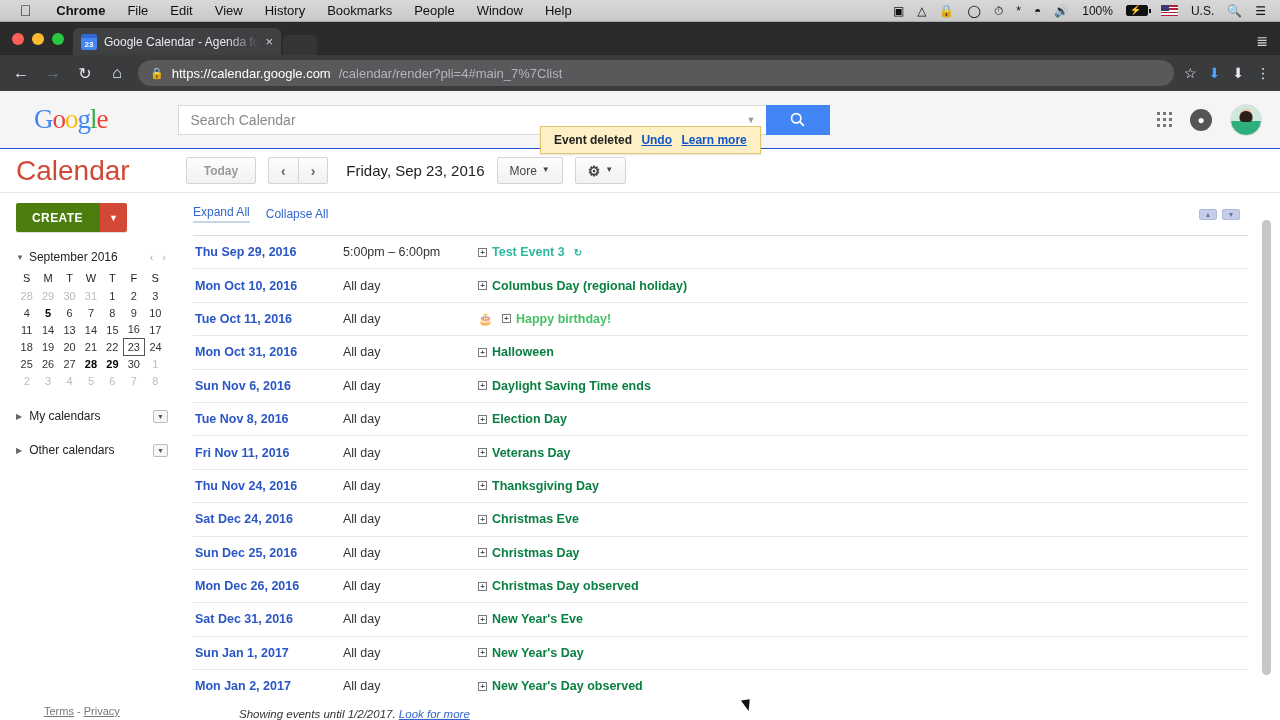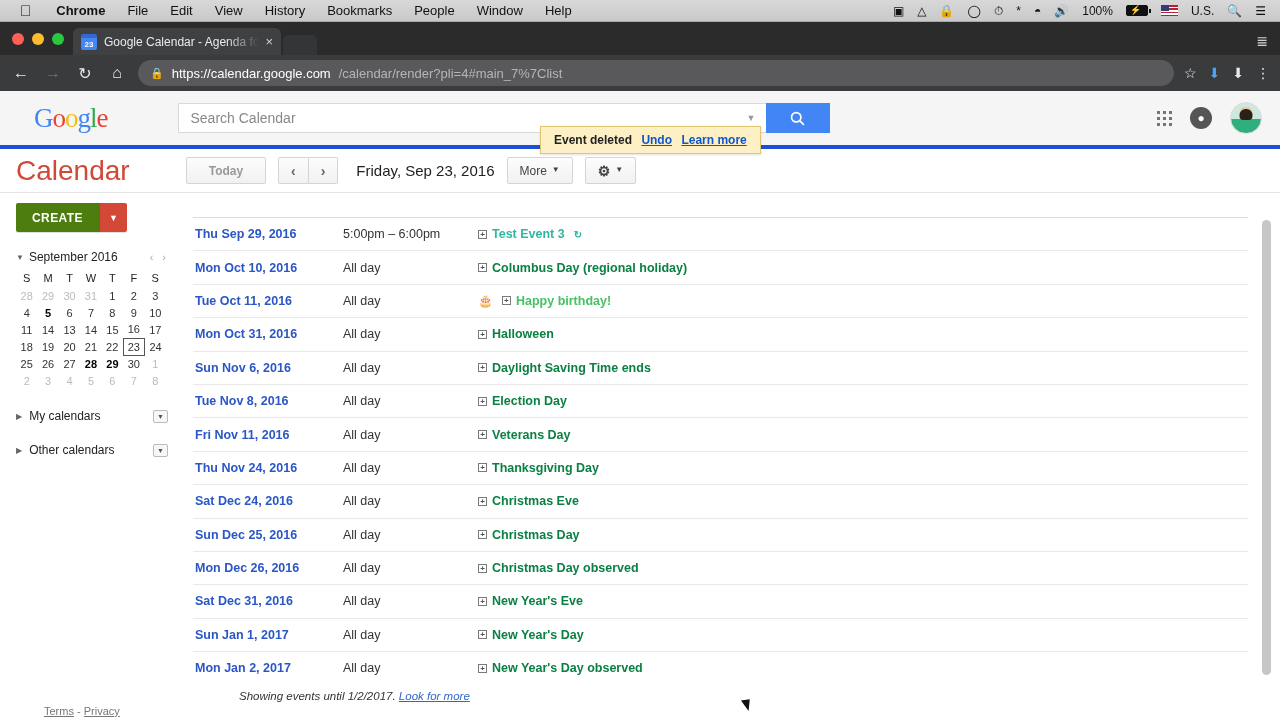--- a/index.html
+++ b/index.html
@@ -136,21 +136,21 @@
   .omnibox .lock { font-size: 11px; }
   .url-strong { color: #fff; white-space: nowrap; }
   .url-dim { color: #b3b6b9; white-space: nowrap; }
   .toolbar-icons { display: flex; align-items: center; gap: 12px; color: #e8eaed; font-size: 14px; }
   .dl-arrow { color: #4aa3ff; }
 
   
   .gbar {
     height: 58px;
     background: #f5f5f5;
-    border-bottom: 4px solid #1d4ed8;
+    border-bottom: 1px solid #1d4ed8;
     display: flex;
     align-items: center;
     padding: 16px 18px;
     position: relative;
   }
   .glogo { font-size: 27px; letter-spacing: -1px; margin-left: 16px; font-family: "Liberation Serif", serif; }
   .glogo .b { color: #4285f4; }
   .glogo .r { color: #ea4335; }
   .glogo .y { color: #fbbc05; }
   .glogo .g { color: #34a853; }
@@ -228,21 +228,21 @@
     background: linear-gradient(#fdfdfd, #f1f1f1);
     border: 1px solid #d4d4d4;
     border-radius: 2px;
     font-size: 12px;
     color: #444;
     font-weight: bold;
     height: 27px;
     padding: 0 14px;
     display: inline-flex; align-items: center; justify-content: center;
   }
-  .btn.today { color: #999; width: 80px; padding: 6px; }
+  .btn.today { color: #999; width: 70px; padding: 6px; }
   .navgroup { display: flex; margin-left: 12px; }
   .navgroup .btn { border-radius: 0; padding: 0 12px; font-size: 14px; color: #666; }
   .navgroup .btn:first-child { border-radius: 2px 0 0 2px; }
   .navgroup .btn:last-child { border-radius: 0 2px 2px 0; border-left: none; }
   .date-label { margin-left: 18px; font-size: 15px; color: #222; }
   .view-switch { margin-left: auto; display: flex; }
   .view-switch .btn { border-radius: 0; border-left: none; padding: 0 18px; font-weight: normal; color: #333; }
   .view-switch .btn:first-child { border-left: 1px solid #d4d4d4; border-radius: 2px 0 0 2px; }
   .view-switch .btn:last-child { border-radius: 0 2px 2px 0; }
   .view-switch .btn.active { background: linear-gradient(#e0e0e0, #d6d6d6); color: #222; font-weight: bold; }
@@ -581,20 +581,28 @@
     </div>
 
     <div class="sb-footer">
       <a href="#">Terms</a>
       <span>-</span>
       <a href="#">Privacy</a>
     </div>
   </div>
 
   <div class="agenda">
+    <div class="agenda-top">
+      <a href="#" class="expand">Expand All</a>
+      <a href="#">Collapse All</a>
+      <span class="zoom-btns">
+        <span class="zbtn">▲</span>
+        <span class="zbtn">▼</span>
+      </span>
+    </div>
 
     <div class="agenda-list" id="agenda-list">
         <div class="arow">
           <div class="adate">Thu Sep 29, 2016</div>
           <div class="atime">5:00pm – 6:00pm</div>
           <div class="atitle ev-teal">
             <span class="plusbox">+</span>
             <span>Test Event 3</span>
             <span class="rep-icon">↻</span>
           </div>

